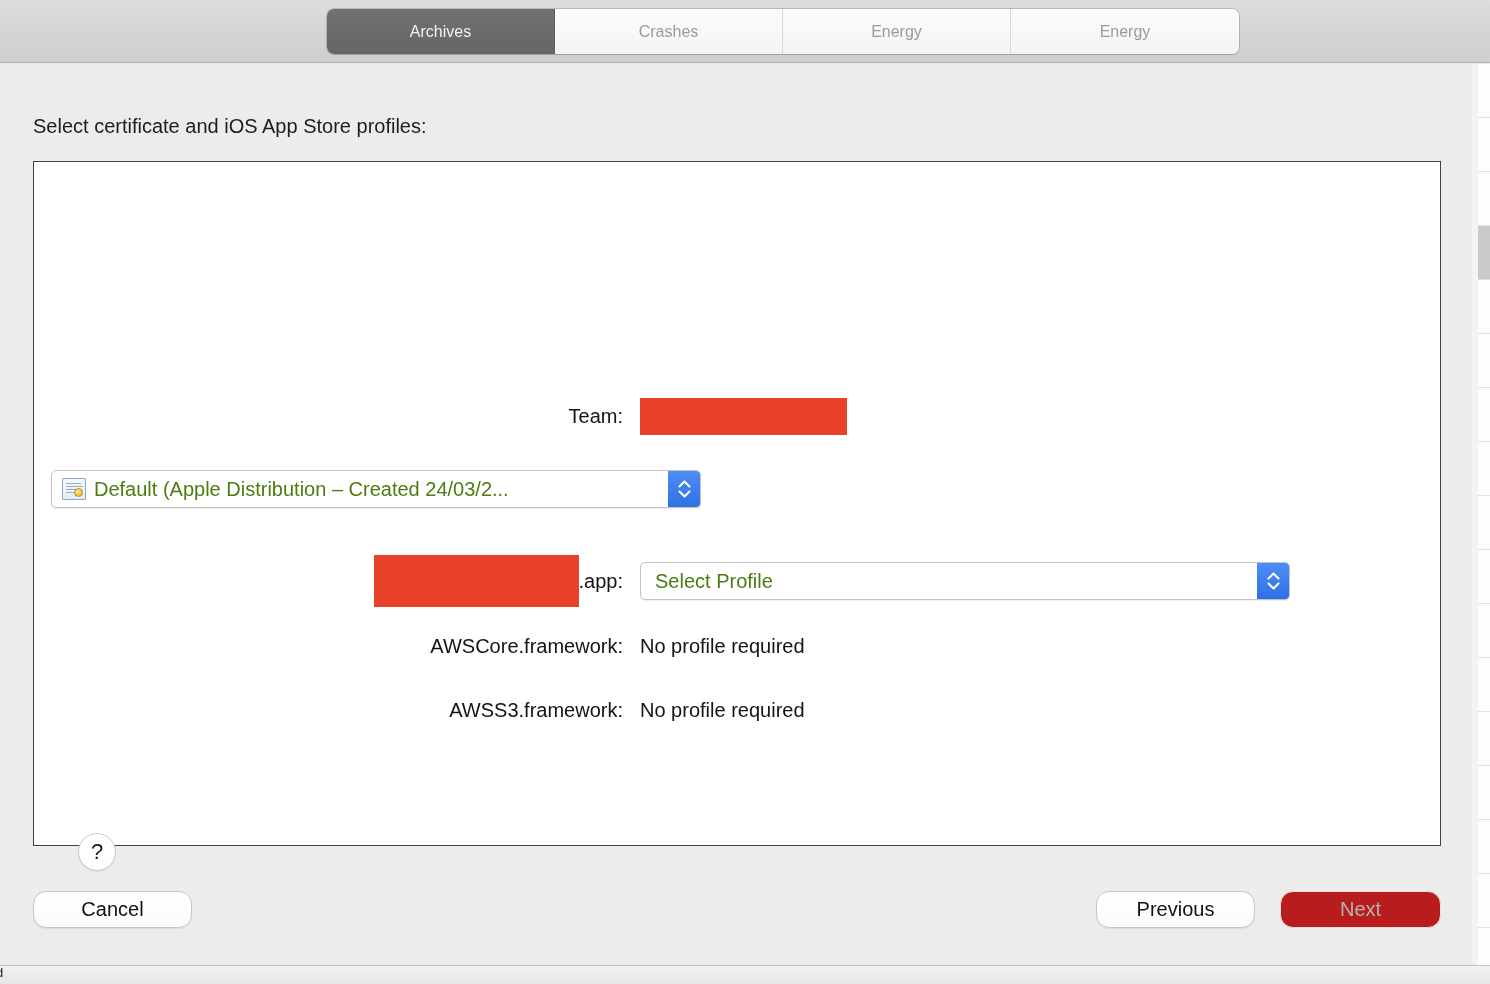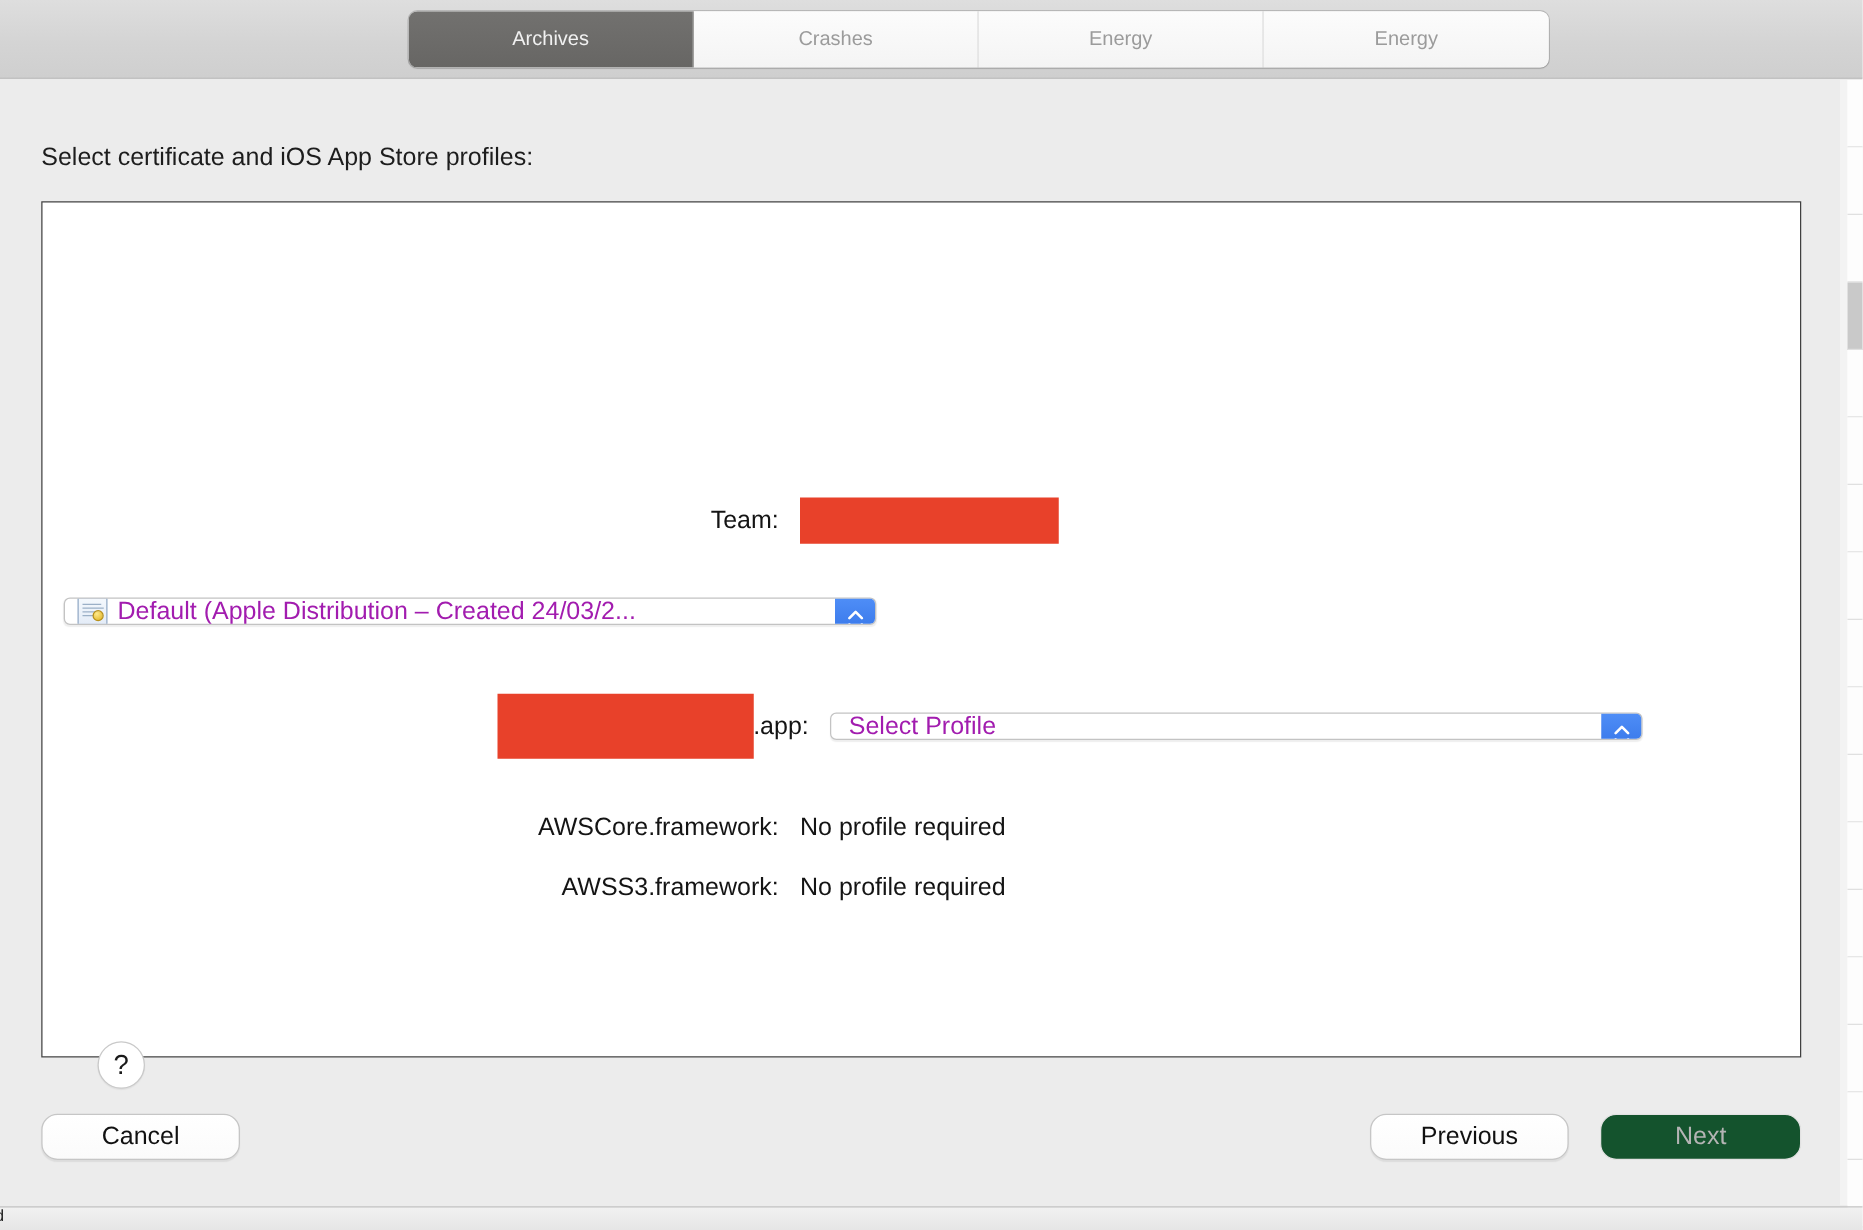--- a/index.html
+++ b/index.html
@@ -173,31 +173,31 @@
   }
   #app-redact {
     width: 205px;
     height: 52px;
     vertical-align: middle;
   }
 
   
   .popup {
     position: relative;
-    height: 22px;
+    height: 38px;
     background: #ffffff;
     border: 1px solid #c3c3c3;
     border-radius: 5px;
     box-shadow: 0 1px 1px rgba(0,0,0,0.07);
     box-sizing: border-box;
     display: flex;
     align-items: center;
     padding-left: 10px;
     font-size: 20px;
-    color: #a21caf;
+    color: #4d7c0f;
     overflow: hidden;
   }
   .popup .popup-text {
     white-space: nowrap;
     overflow: hidden;
     text-overflow: ellipsis;
   }
   .stepper {
     position: absolute;
     right: -1px; top: -1px;
@@ -266,21 +266,21 @@
     box-shadow: 0 1px 1px rgba(0,0,0,0.07);
     box-sizing: border-box;
     display: flex;
     align-items: center;
     justify-content: center;
     font-size: 20px;
     color: #111111;
     user-select: none;
   }
   .btn.disabled {
-    background: #14532d;
+    background: #b91c1c;
     border: 1px solid #e2e2e2;
     color: #b4b4b4;
     box-shadow: none;
   }
   #cancel-button  { left: 33px;   top: 827px; width: 159px; }
   #previous-button{ left: 1096px; top: 827px; width: 159px; }
   #next-button    { left: 1280px; top: 827px; width: 161px; }
 </style>
 </head>
 <body>
@@ -354,39 +354,39 @@
             <span class="stepper">
               <svg width="17" height="24" viewBox="0 0 17 24" aria-hidden="true">
                 <polyline points="3.5,9.5 8.5,4.5 13.5,9.5" fill="none" stroke="#ffffff" stroke-width="2.1" stroke-linecap="round" stroke-linejoin="round"></polyline>
                 <polyline points="3.5,14.5 8.5,19.5 13.5,14.5" fill="none" stroke="#ffffff" stroke-width="2.1" stroke-linecap="round" stroke-linejoin="round"></polyline>
               </svg>
             </span>
           </div>
         </div>
       </div>
 
-      <div class="frow" style="top:399px;padding-left:24px;">
+      <div class="frow" style="top:399px;">
         <div class="flabel">
           <span class="redact" id="app-redact"></span>
             <span>.app:</span>
         </div>
         <div class="fvalue">
           <div class="popup" style="width:650px;">
             <span class="popup-text" style="padding-left:4px;">Select Profile</span>
             <span class="stepper">
               <svg width="17" height="24" viewBox="0 0 17 24" aria-hidden="true">
                 <polyline points="3.5,9.5 8.5,4.5 13.5,9.5" fill="none" stroke="#ffffff" stroke-width="2.1" stroke-linecap="round" stroke-linejoin="round"></polyline>
                 <polyline points="3.5,14.5 8.5,19.5 13.5,14.5" fill="none" stroke="#ffffff" stroke-width="2.1" stroke-linecap="round" stroke-linejoin="round"></polyline>
               </svg>
             </span>
           </div>
         </div>
       </div>
 
-      <div class="frow" style="top:480px;">
+      <div class="frow" style="top:464px;">
         <div class="flabel">AWSCore.framework:</div>
         <div class="fvalue">No profile required</div>
       </div>
 
       <div class="frow" style="top:528px;">
         <div class="flabel">AWSS3.framework:</div>
         <div class="fvalue">No profile required</div>
       </div>
 
     </div>

